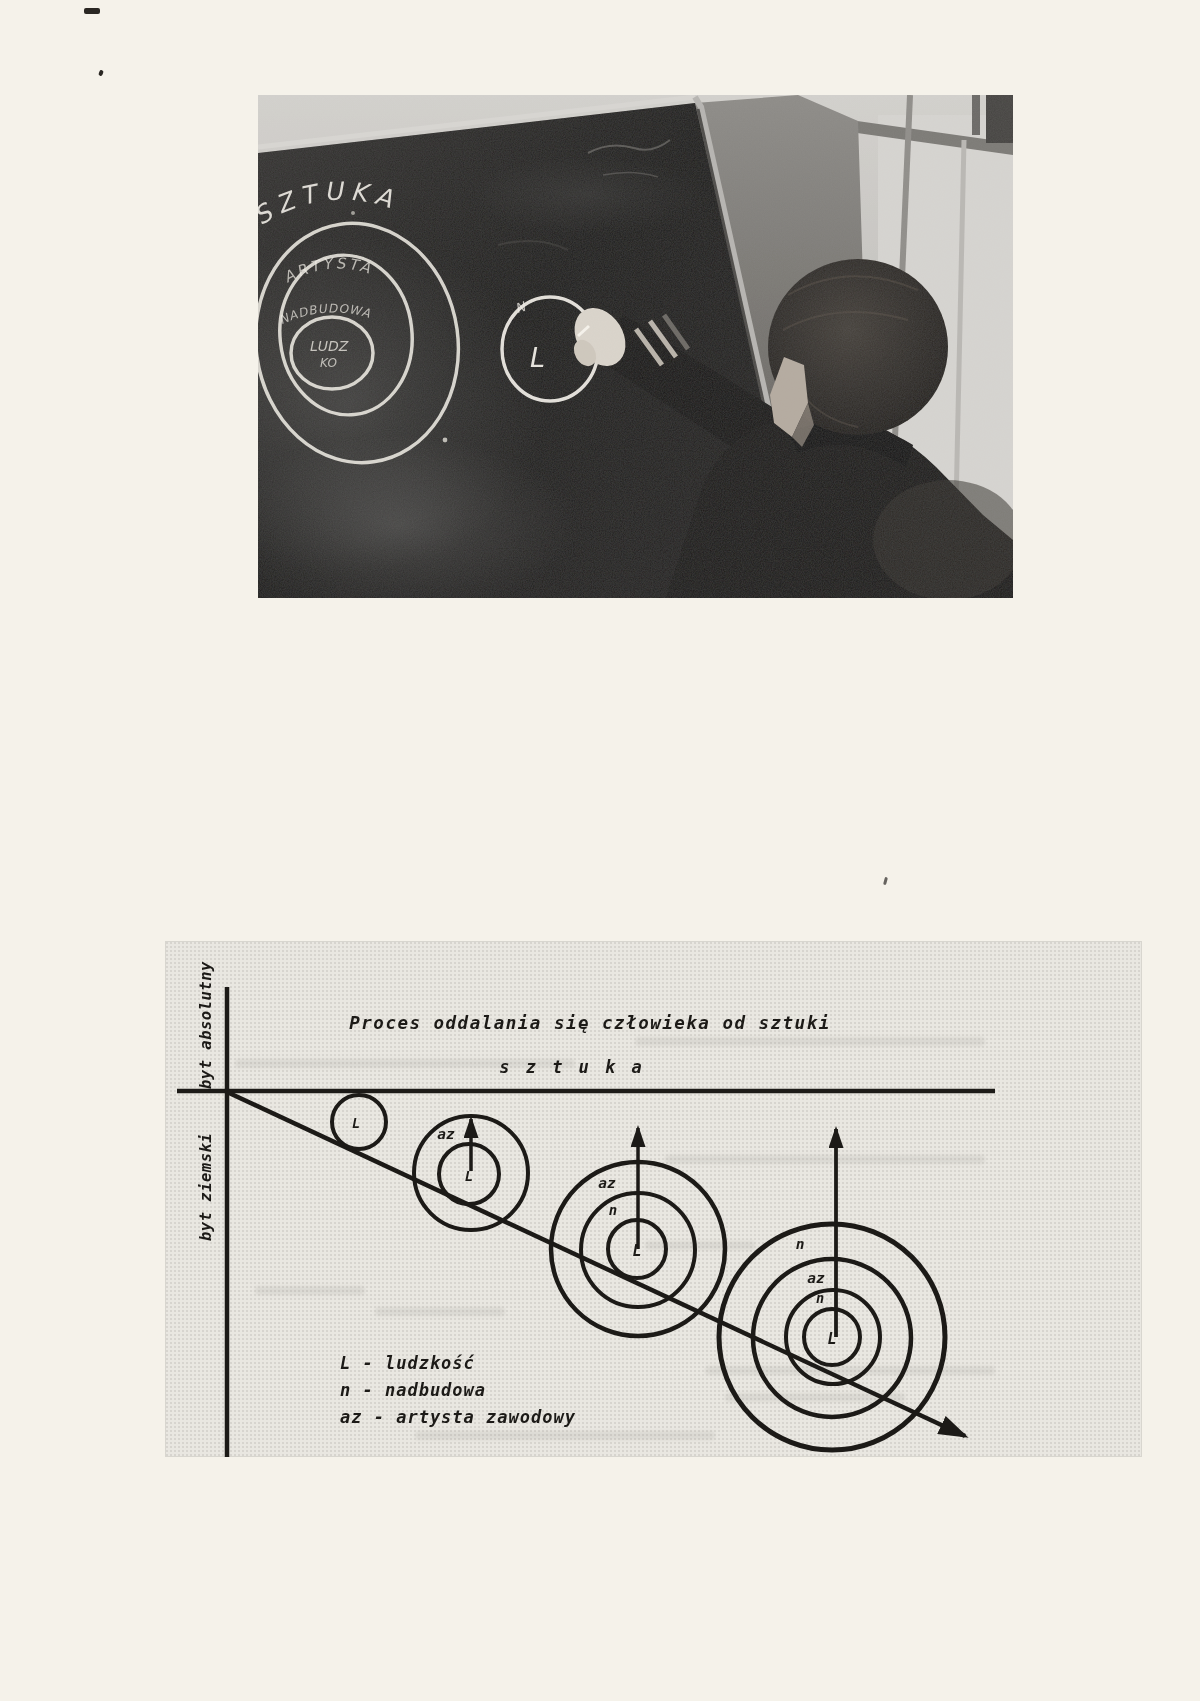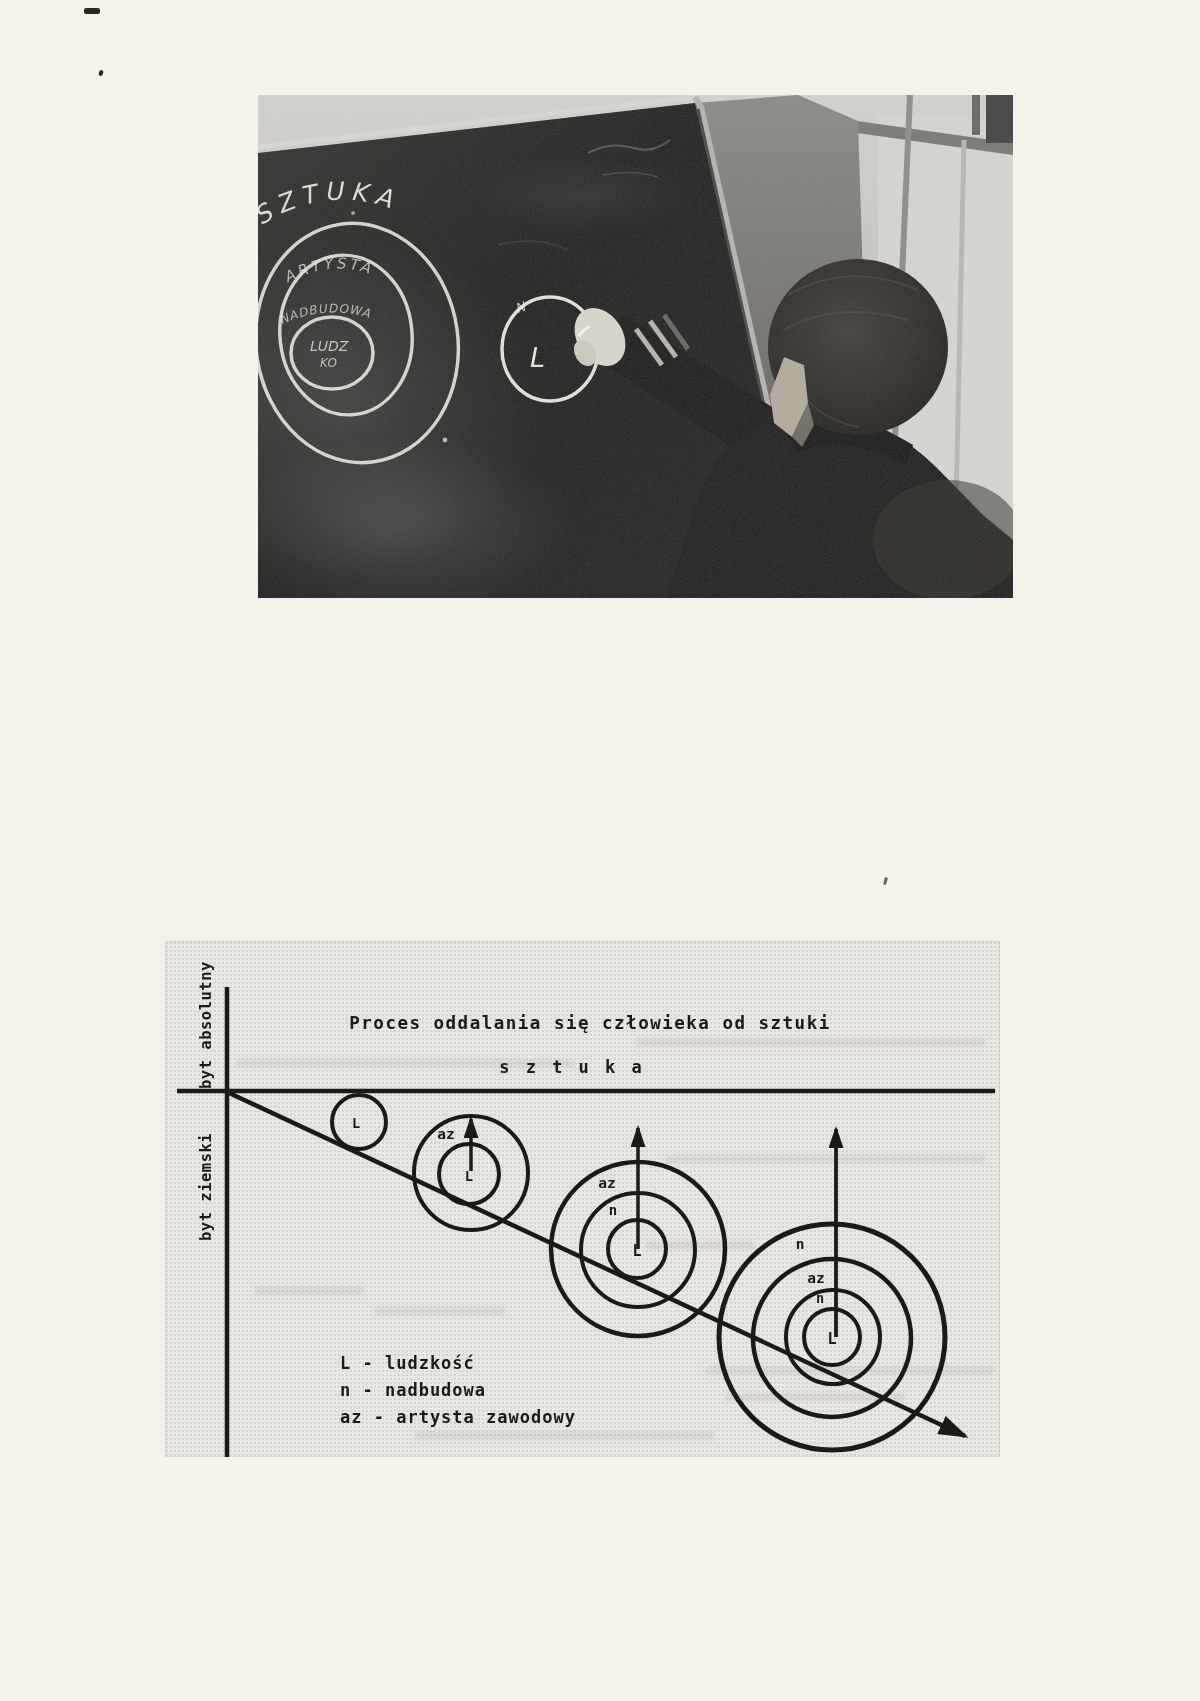--- a/index.html
+++ b/index.html
@@ -7,25 +7,26 @@
     width:1200px;height:1701px;
     background:#f5f2ea;
     font-family:"DejaVu Sans", sans-serif;
     position:relative;overflow:hidden;
   }
   .speck{position:absolute;background:#2a2723;border-radius:2px;}
   .photo{
     position:absolute;left:258px;top:95px;width:755px;height:503px;
   }
   .panel{
-    position:absolute;left:165px;top:941px;width:835px;height:516px;
+    position:absolute;left:165px;top:941px;width:977px;height:516px;
     background-color:#e9e7e1;
     background-image:radial-gradient(rgba(150,148,140,.22) 1px, transparent 1px);
     background-size:4px 4px;
     box-shadow:0 0 0 1px rgba(120,118,110,.15) inset;
+    font-style:italic;
   }
   .panel svg{position:absolute;left:0;top:0;}
   svg text{user-select:none;}
   .tw{font-family:"DejaVu Sans Mono", monospace;font-weight:bold;fill:#1c1a17;}
   .chalk{font-family:"DejaVu Sans", sans-serif;fill:#f2efe8;}
 </style>
 </head>
 <body>
 
 <div class="speck" style="left:84px;top:8px;width:16px;height:6px;"></div>

